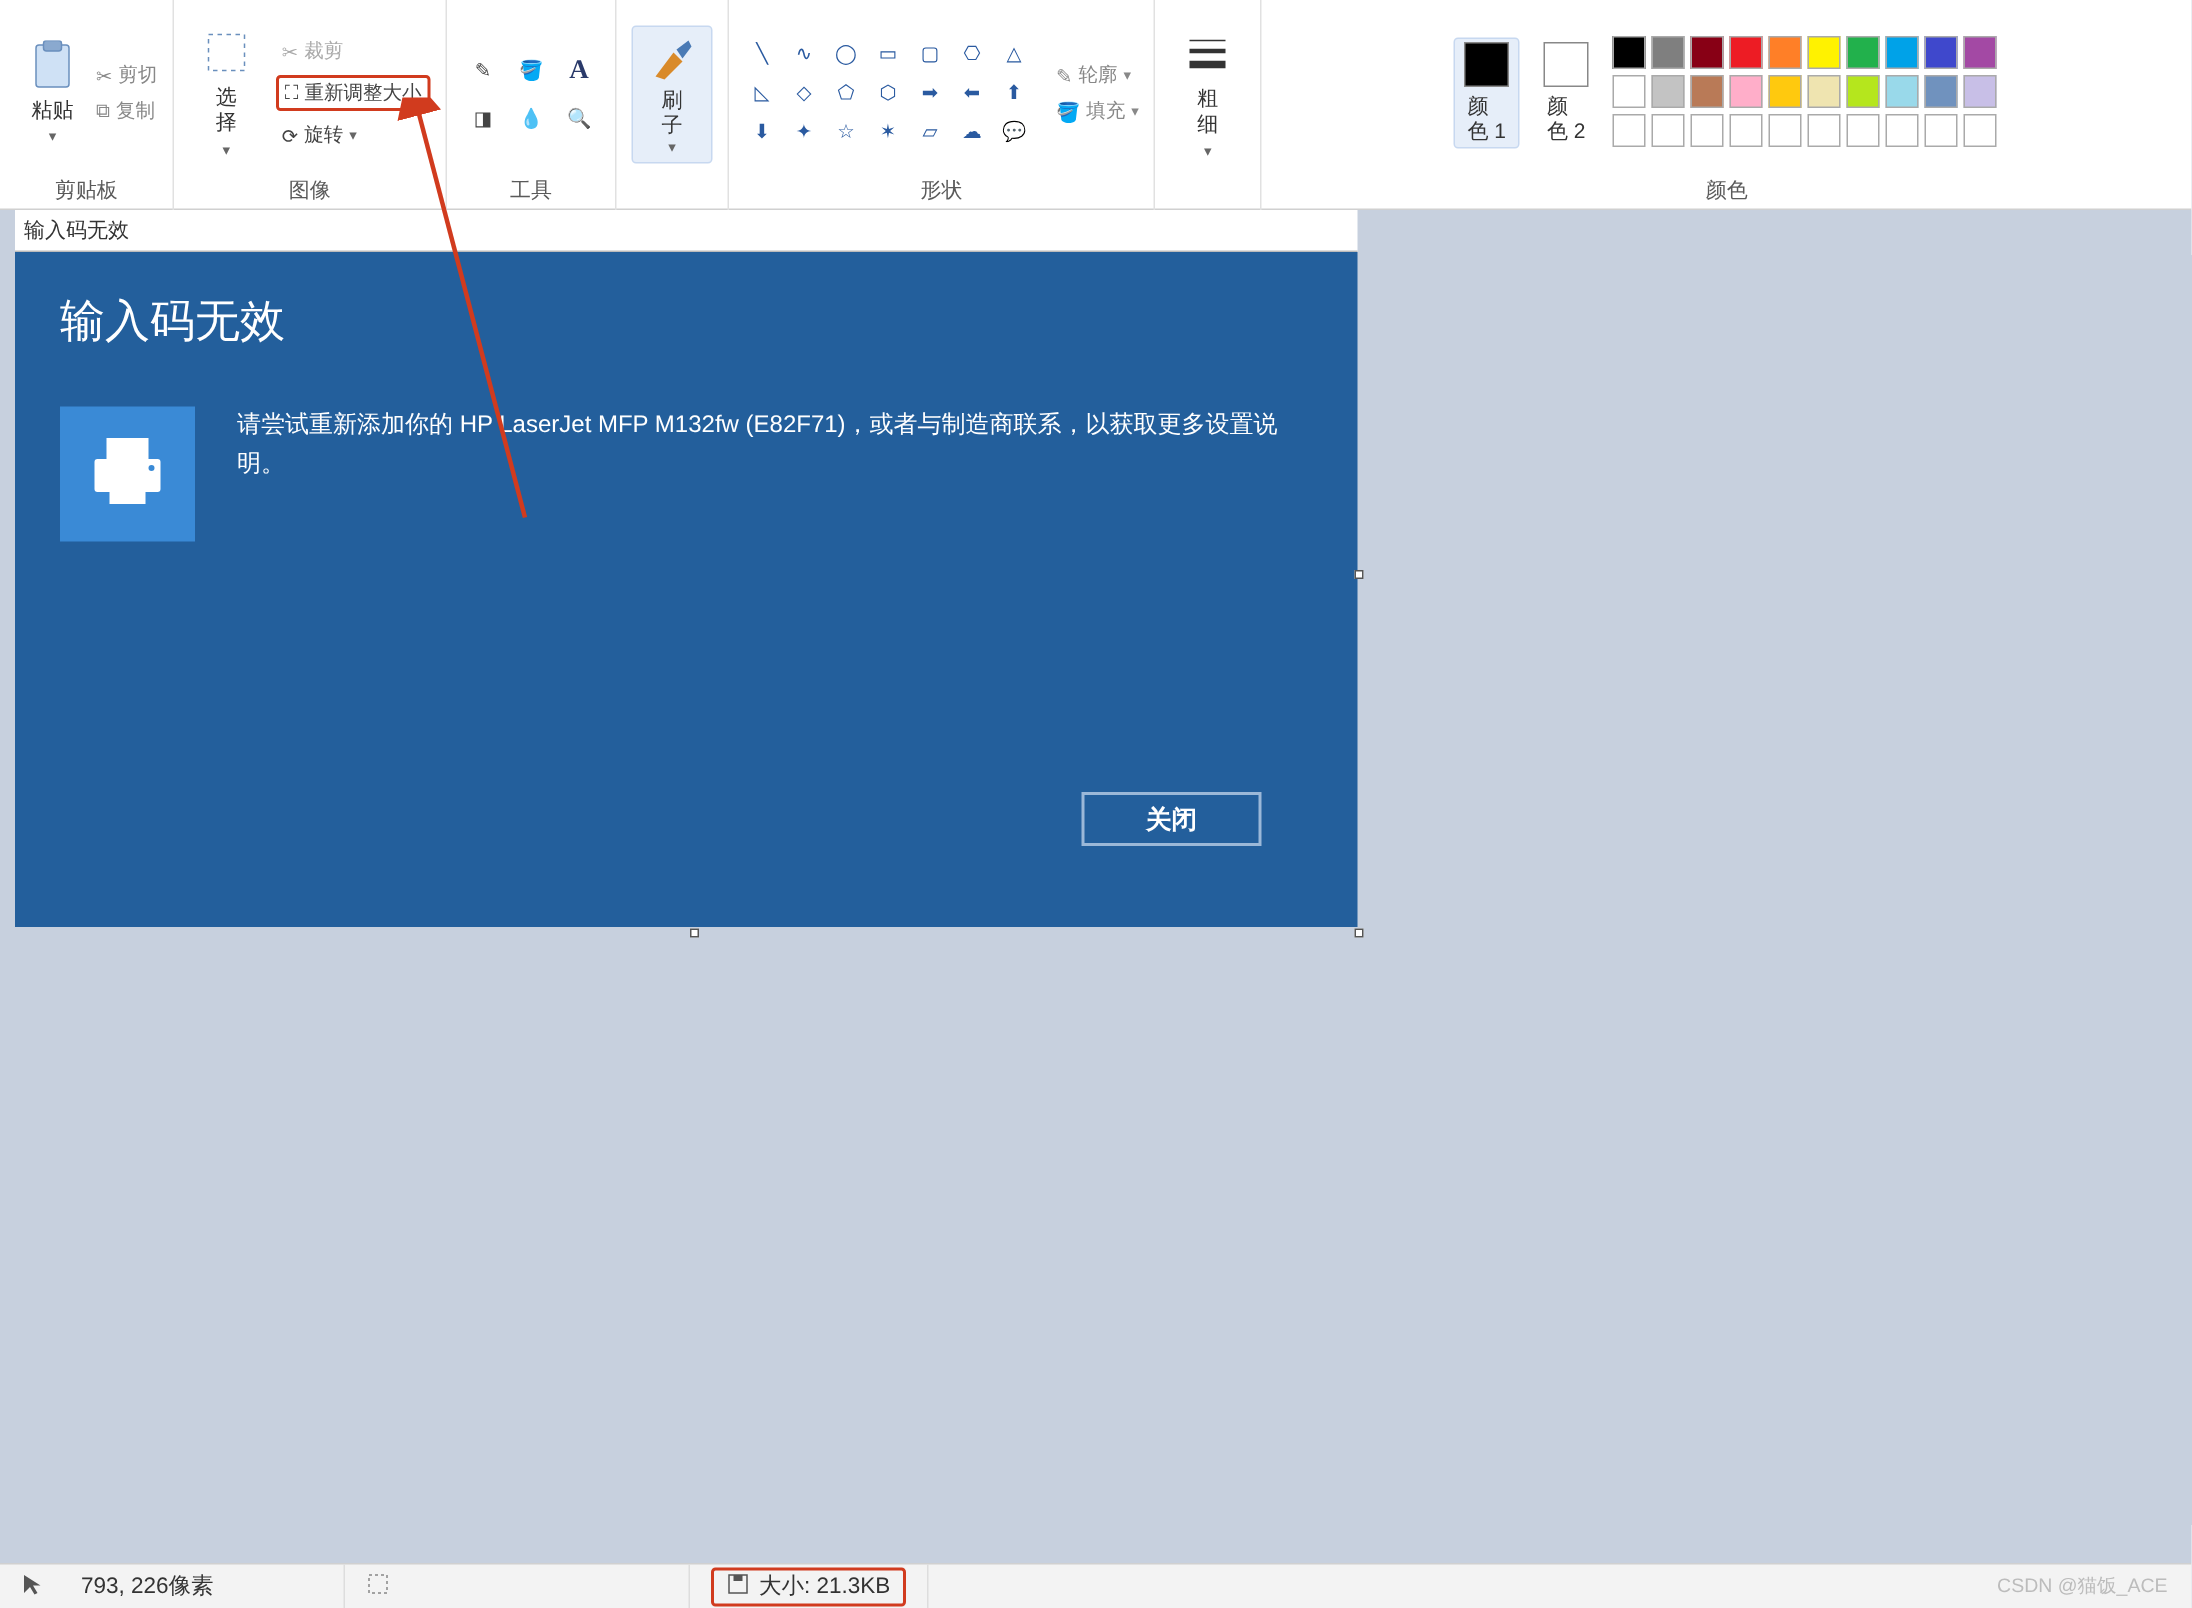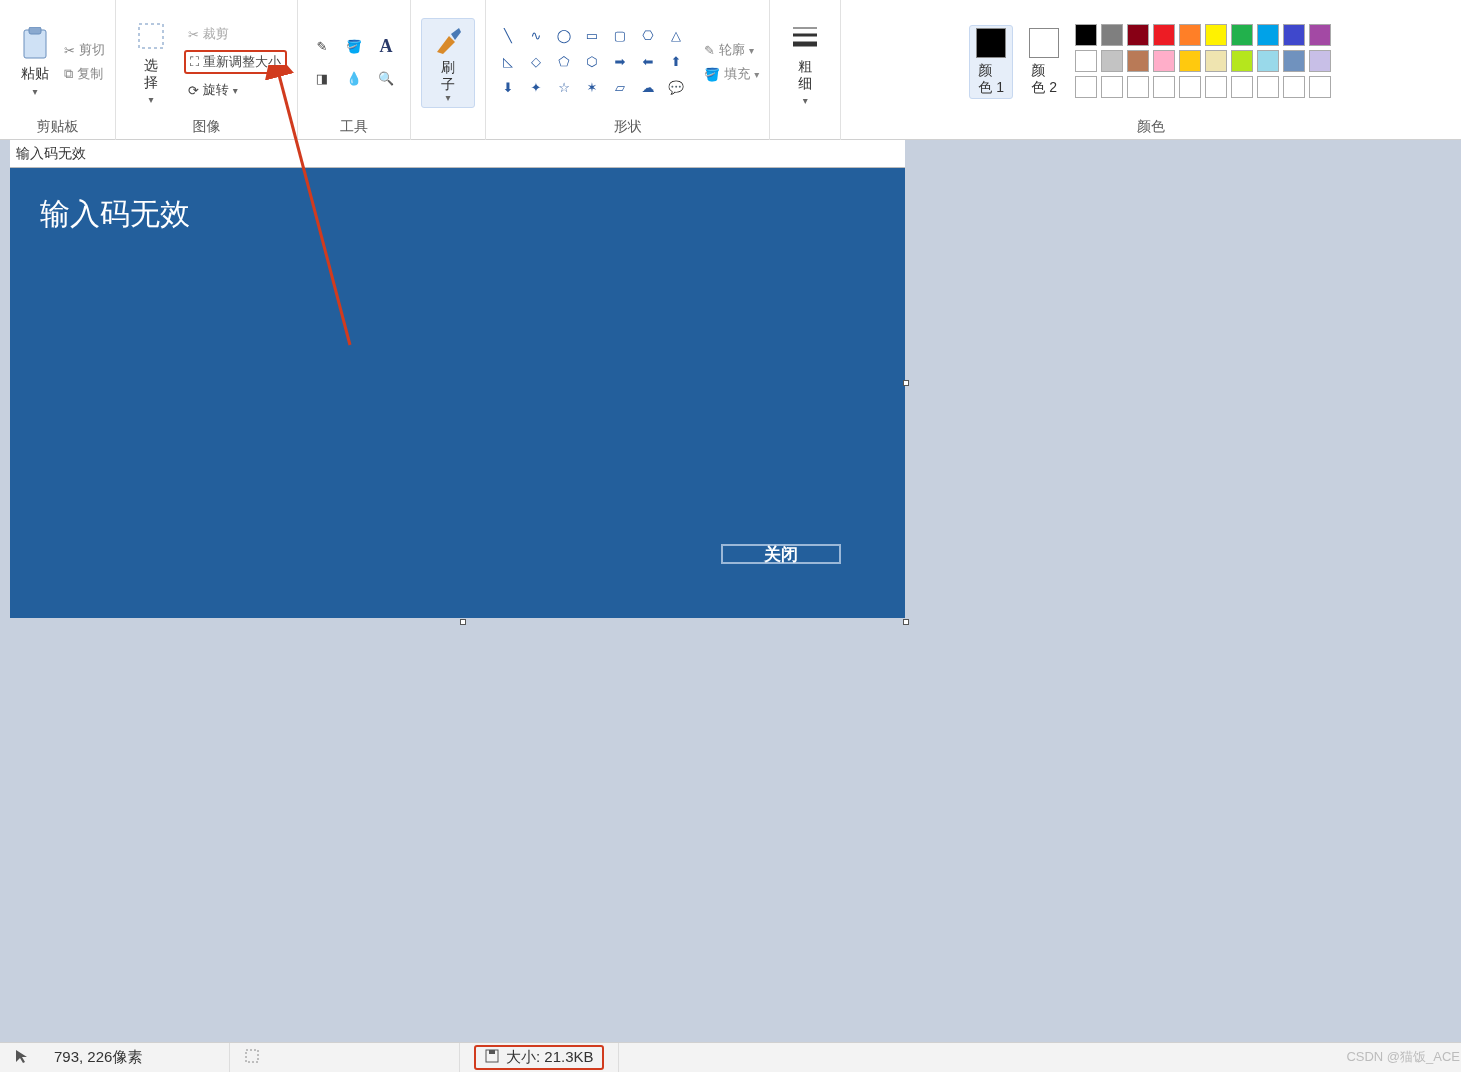--- a/index.html
+++ b/index.html
@@ -41,38 +41,38 @@
 
   
   .canvas-area { position: absolute; top: 140px; left: 0; right: 0; bottom: 30px; background: #c7d0de; }
   .doc-window { position: absolute; left: 10px; top: 0; width: 895px; }
   .doc-titlebar { height: 28px; background: #fff; border-bottom: 1px solid #bbb; display: flex; align-items: center; padding: 0 6px; font-size: 14px; color: #333; }
   .doc-body { background: #235f9c; color: #fff; height: 450px; padding: 26px 30px; position: relative; }
   .doc-heading { font-size: 30px; font-weight: 400; margin-bottom: 36px; }
   .doc-row { display: flex; gap: 28px; }
   .printer-tile { width: 90px; height: 90px; background: #3a8ad6; display: flex; align-items: center; justify-content: center; flex: none; }
   .doc-msg { font-size: 16px; line-height: 1.6; }
-  .close-btn { position: absolute; right: 64px; bottom: 54px; width: 120px; height: 20px; border: 2px solid #9bb8d8; color: #fff; display: flex; align-items: center; justify-content: center; font-size: 17px; font-weight: 600; background: transparent; }
+  .close-btn { position: absolute; right: 64px; bottom: 54px; width: 120px; height: 36px; border: 2px solid #9bb8d8; color: #fff; display: flex; align-items: center; justify-content: center; font-size: 17px; font-weight: 600; background: transparent; }
   .sel-handle { width: 6px; height: 6px; background: #fff; border: 1px solid #555; position: absolute; }
   .sh-r { right: -4px; top: 240px; }
   .sh-b { left: 450px; bottom: -7px; }
   .sh-br { right: -4px; bottom: -7px; }
 
   
   .arrow { position: absolute; left: 260px; top: 65px; width: 120px; height: 290px; pointer-events: none; }
 
   
   .statusbar { position: absolute; bottom: 0; left: 0; right: 0; height: 30px; background: #f3f3f3; border-top: 1px solid #d0d0d0; display: flex; align-items: center; font-size: 15px; color: #333; }
   .status-cell { display: flex; align-items: center; gap: 24px; padding: 0 14px; height: 100%; border-right: 1px solid #ddd; }
   .status-cell.pos { width: 230px; }
   .status-cell.sel { width: 230px; }
   .status-cell.dim { width: 230px; }
   .size-highlight { border: 2px solid #d13b1e; border-radius: 3px; padding: 1px 8px; display: flex; align-items: center; gap: 6px; }
 
-  .watermark { position: absolute; right: 1px; bottom: 6px; font-size: 13px; color: #bcbcbc; }
+  .watermark { position: absolute; right: 16px; bottom: 6px; font-size: 13px; color: #bcbcbc; }
 
   .sicon { width: 16px; height: 16px; }
 </style>
 </head>
 <body>
 
 <div class="ribbon">
 
   <div class="group">
     <div class="group-body">
@@ -285,20 +285,33 @@
 
 </div>
 
 <div class="canvas-area">
   <div class="doc-window">
     <div class="doc-titlebar">
       <span>输入码无效</span>
     </div>
     <div class="doc-body">
       <div class="doc-heading">输入码无效</div>
+      <div class="doc-row">
+        <div class="printer-tile">
+          <span>
+            <svg width="60" height="60" viewBox="0 0 60 60">
+                <rect x="16" y="8" width="28" height="14" fill="#fff"></rect>
+                <rect x="8" y="22" width="44" height="22" rx="2" fill="#fff"></rect>
+                <rect x="18" y="36" width="24" height="16" fill="#fff"></rect>
+                <circle cx="46" cy="28" r="2" fill="#3a8ad6"></circle>
+              </svg>
+          </span>
+        </div>
+        <div class="doc-msg">请尝试重新添加你的 HP LaserJet MFP M132fw (E82F71)，或者与制造商联系，以获取更多设置说明。</div>
+      </div>
       <div class="close-btn">
         <span>关闭</span>
       </div>
     </div>
     <div class="sel-handle sh-r"></div>
     <div class="sel-handle sh-b"></div>
     <div class="sel-handle sh-br"></div>
   </div>
 </div>
 

